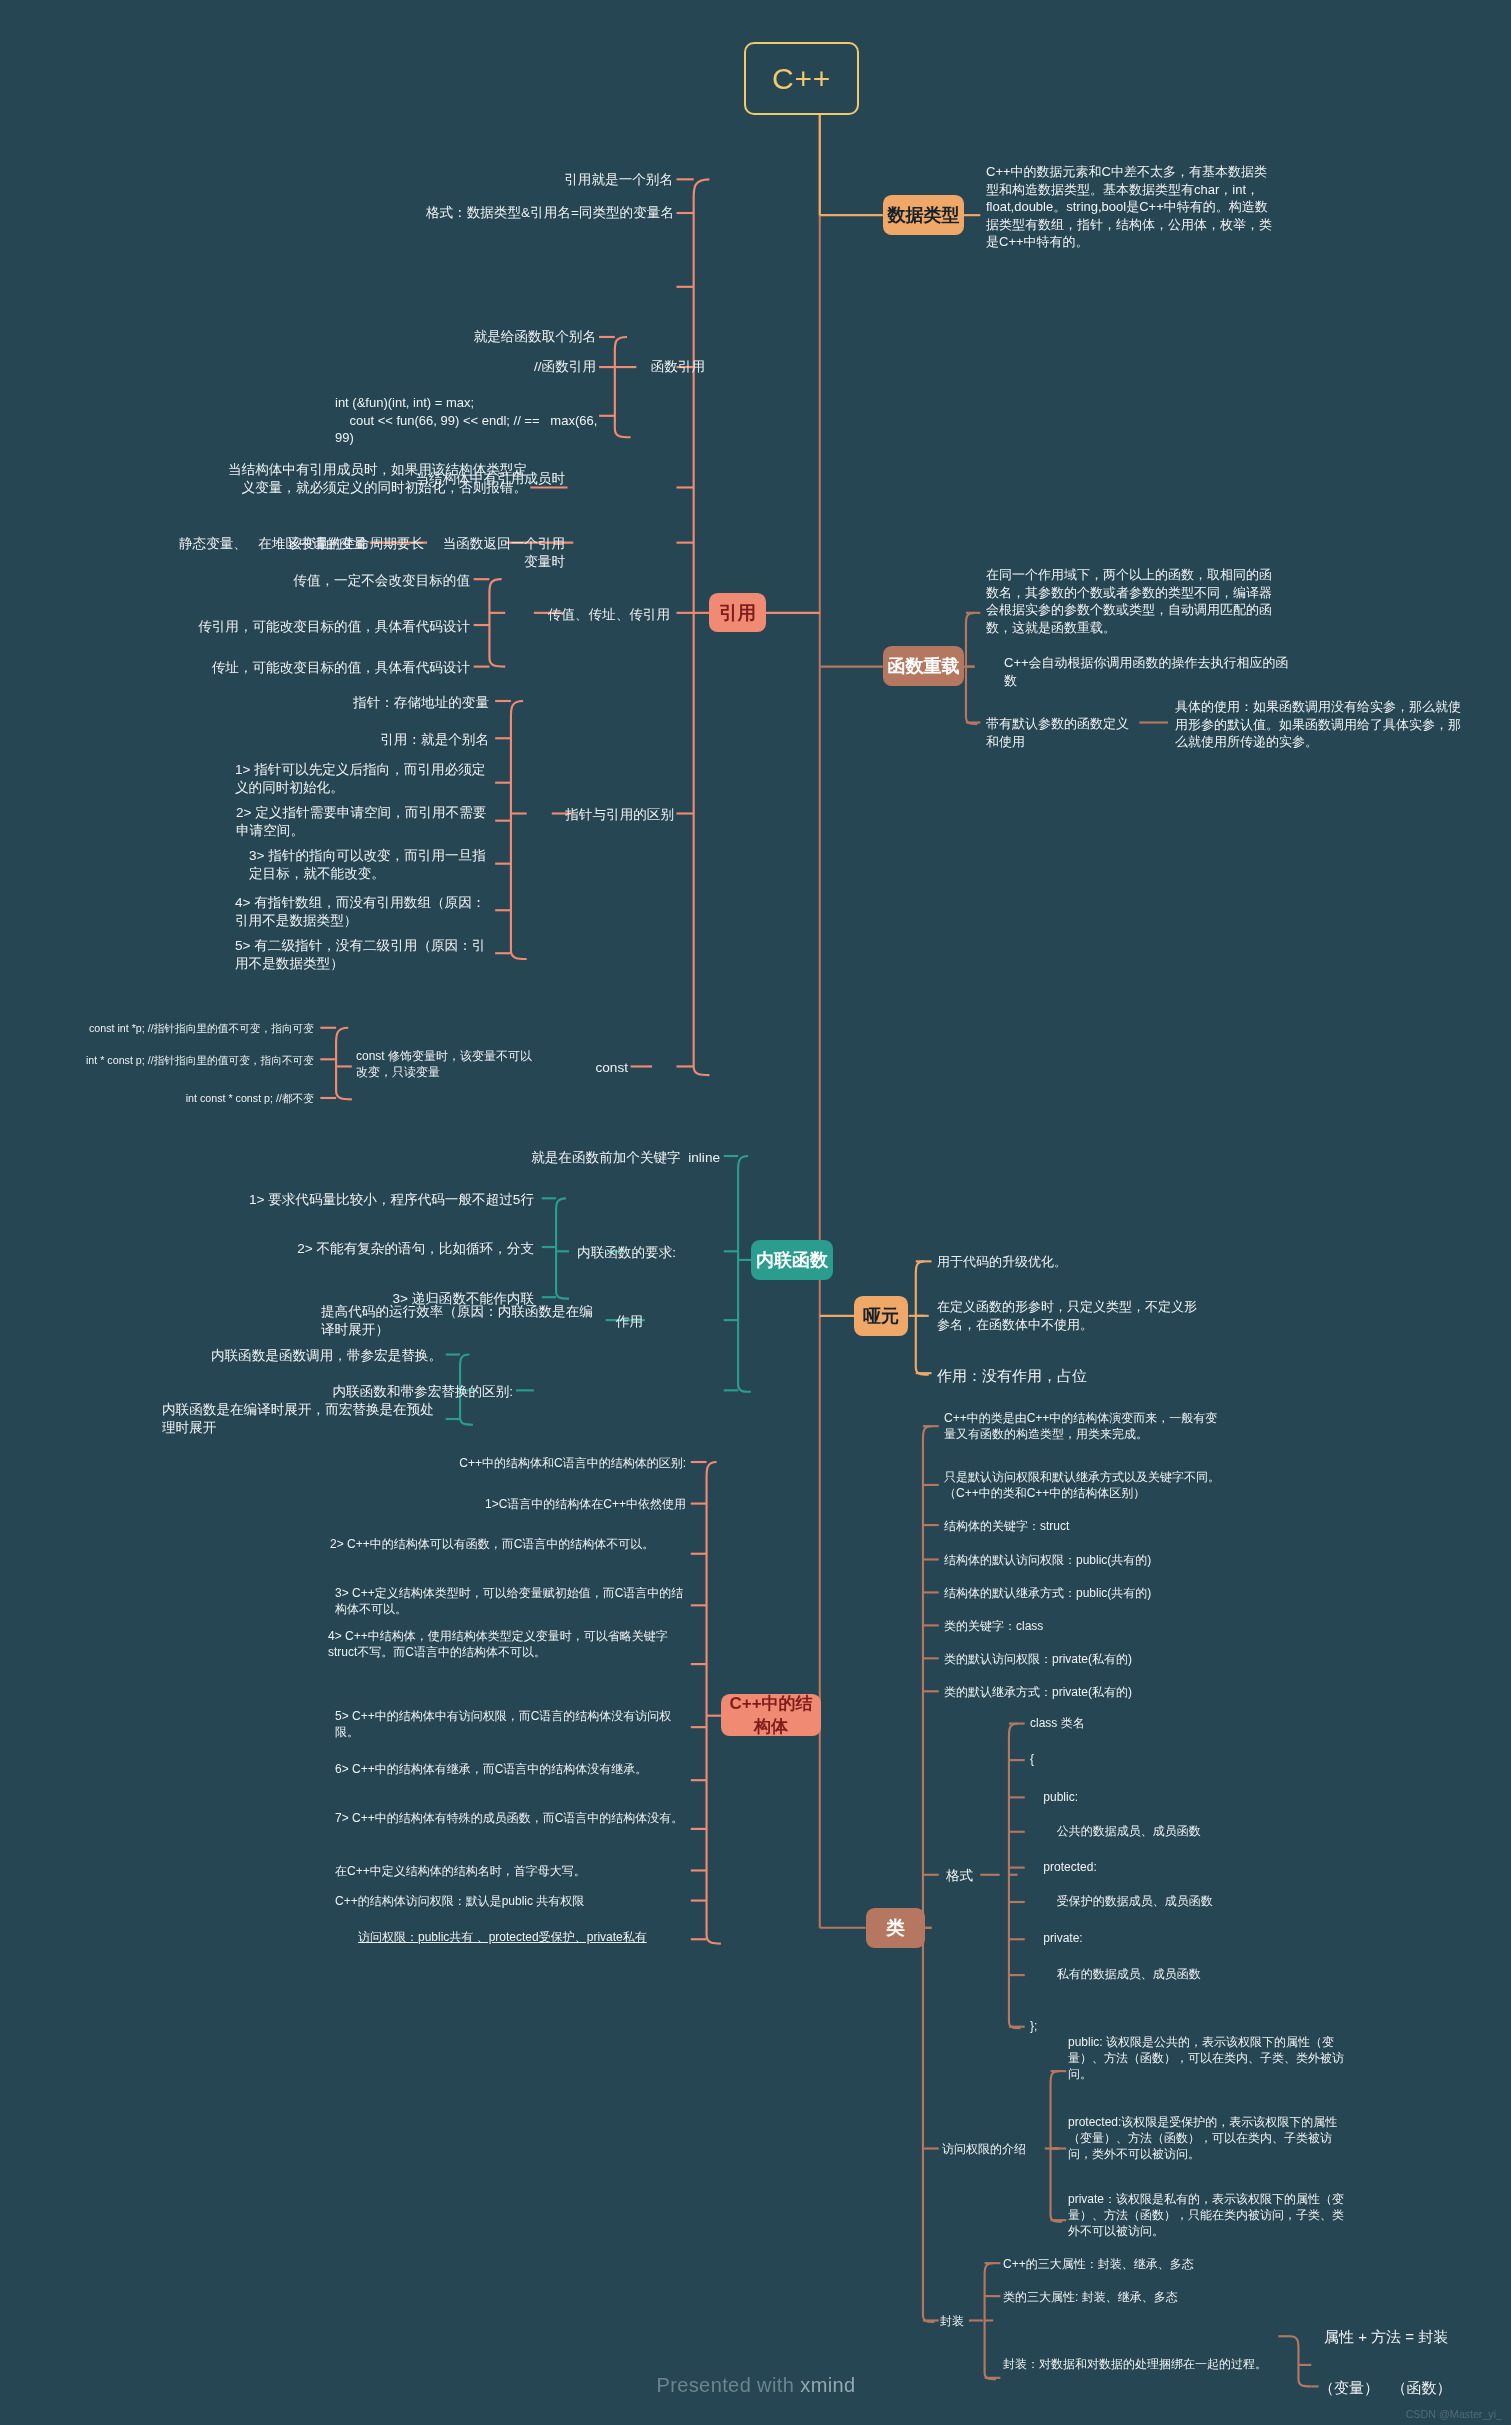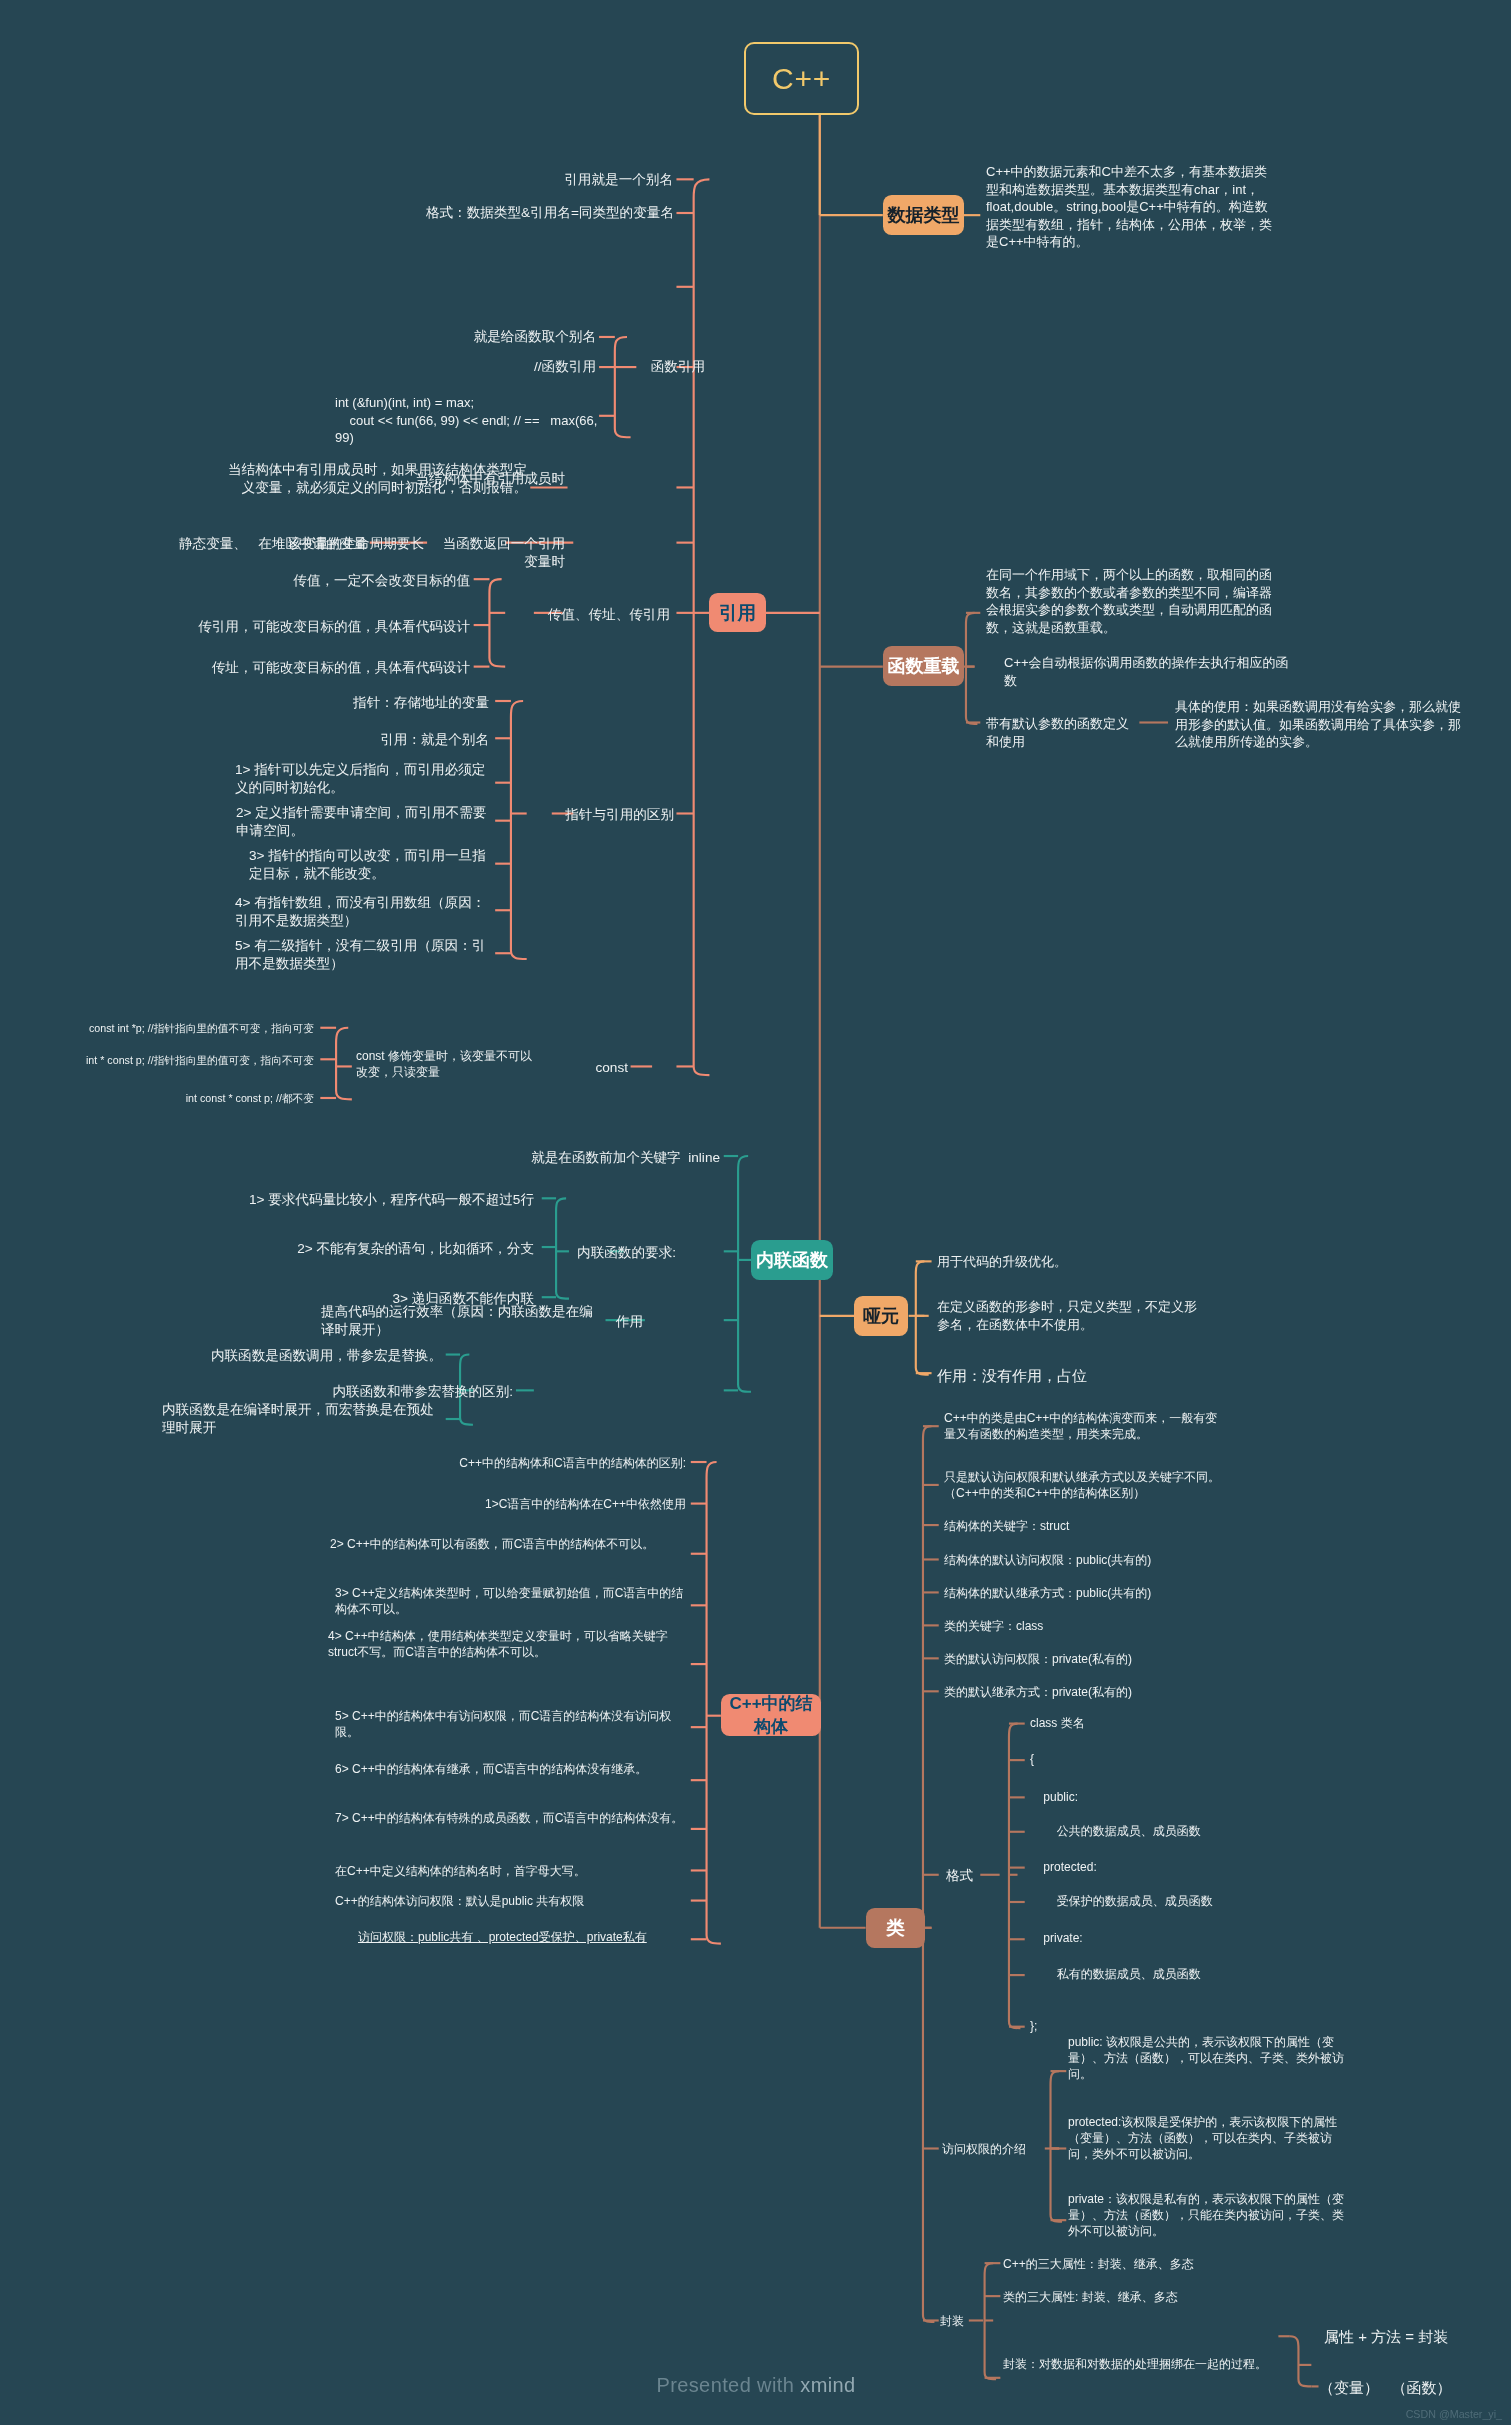--- a/index.html
+++ b/index.html
@@ -18,21 +18,21 @@
   .root{
     border:2.1px solid #f2c96b;border-radius:10px;color:#f2c96b;
     font-size:30px;display:flex;align-items:center;justify-content:center;
     letter-spacing:0.7px;
   }
   .pill{
     border-radius:8.6px;display:flex;align-items:center;justify-content:center;
     font-weight:bold;font-size:18.6px;padding:0 1px;text-align:center;
   }
   .pill.orange{background:#f0a868;color:#16222b;}
-  .pill.salmon{background:#f08a72;color:#0c4a6e;}
+  .pill.salmon{background:#f08a72;color:#7f1d1d;}
   .pill.brown{background:#b5775f;color:#ffffff;}
   .pill.teal{background:#2a9d8f;color:#ffffff;}
 
   .leaf{color:#eef2f3;font-size:13.6px;}
   .leaf.r{text-align:right;}
   .leaf.l{text-align:left;}
   .leaf.sm{font-size:12px;}
   .leaf.xs{font-size:10.7px;}
 
   .watermark{

